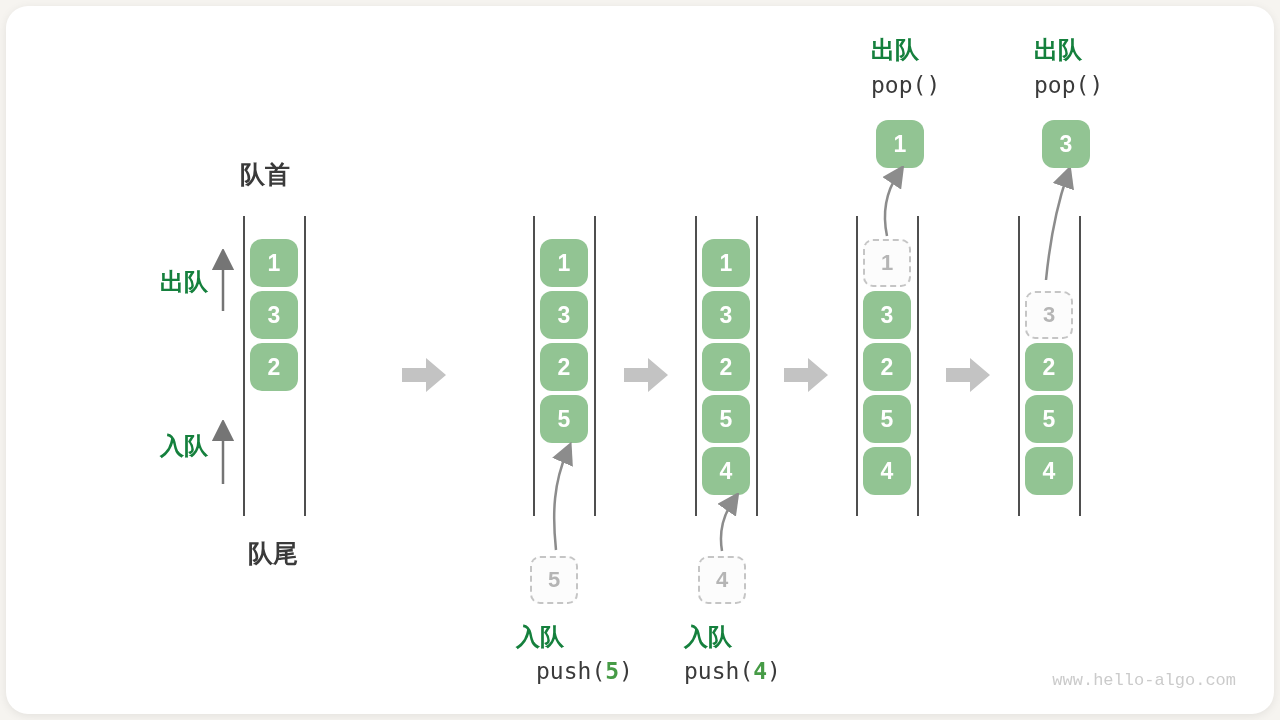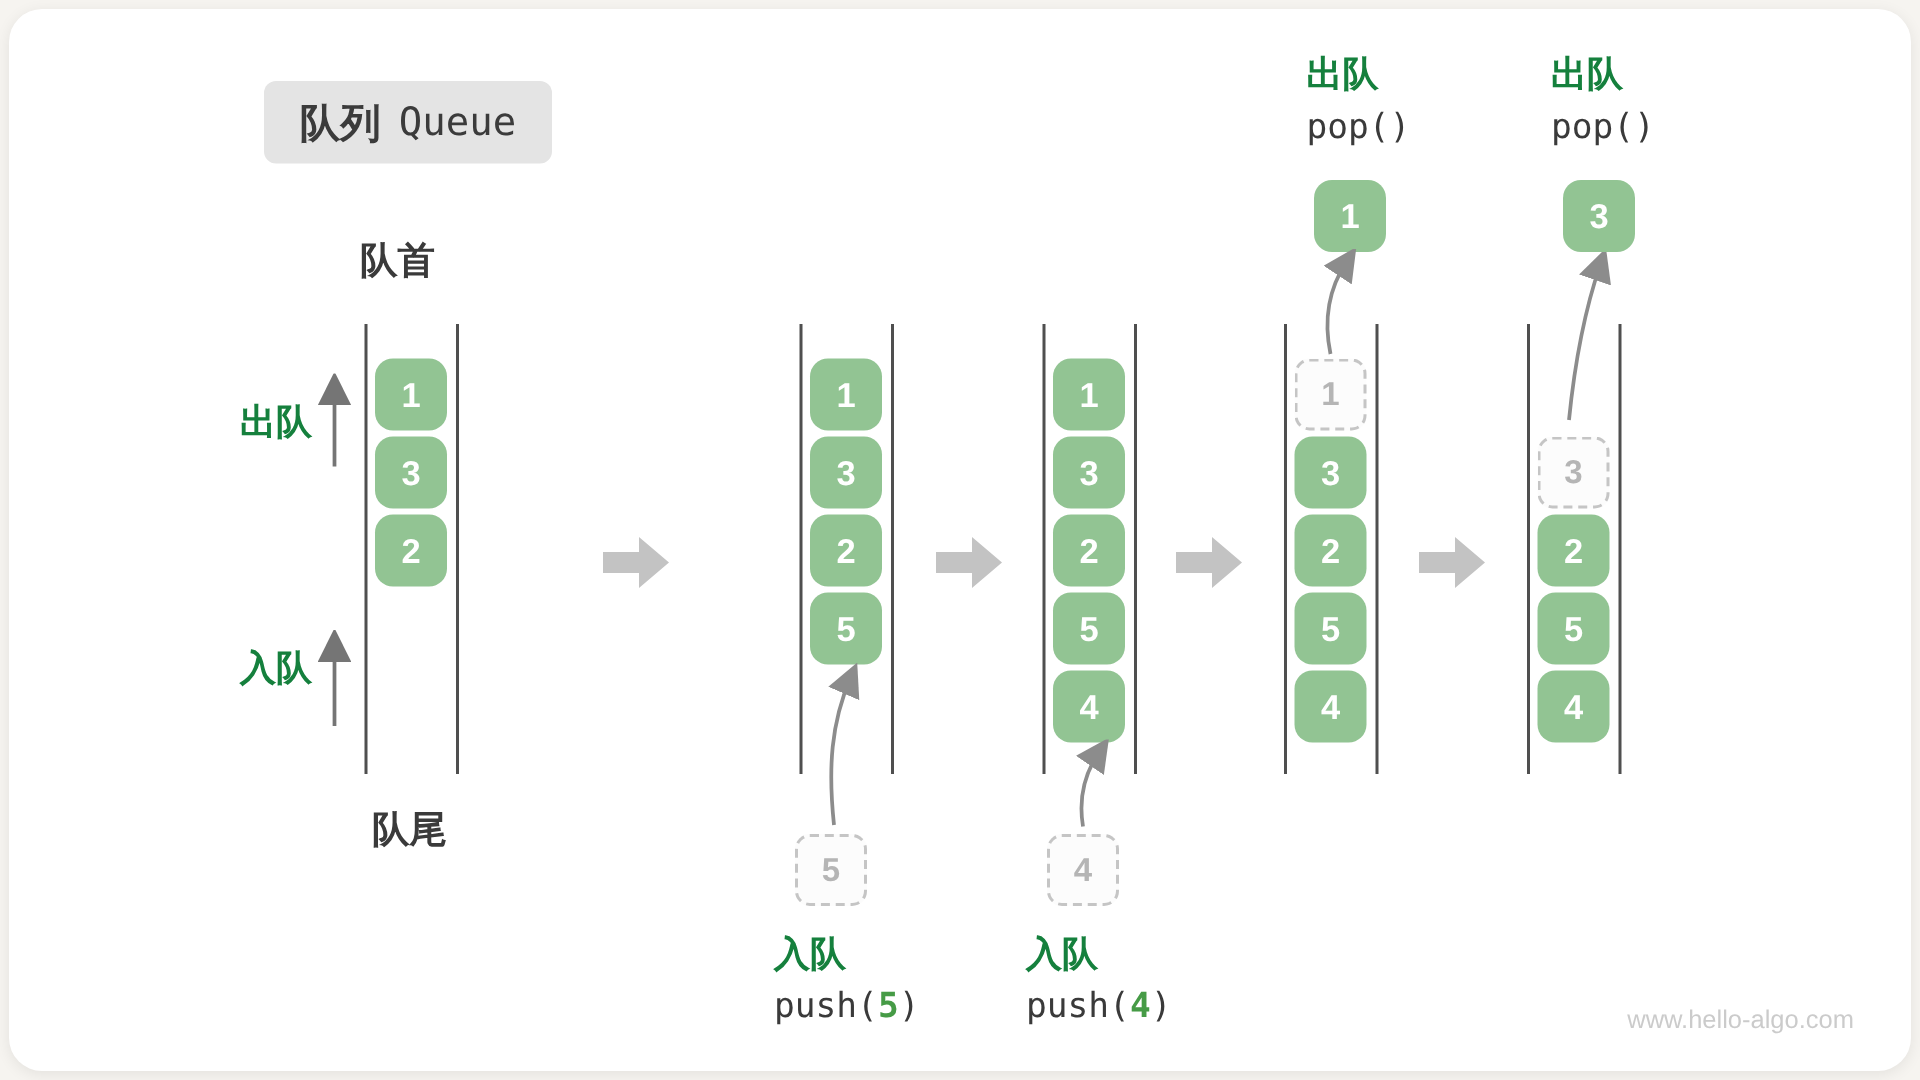--- a/index.html
+++ b/index.html
@@ -33,32 +33,28 @@
   }
   .ghost {
     width:48px; height:48px; border-radius:10px;
     border:2px dashed #C5C5C5; background:#FCFCFC;
     color:#B5B5B5; font-size:22px; font-weight:bold;
     display:flex; align-items:center; justify-content:center;
   }
   .green-num { color:#469B46; font-weight:bold; }
   .watermark {
     right:38px; bottom:24px;
-    font-family:Liberation Sans, sans-serif; font-size:17px; color:#CBCBCB;
+    font-family:Liberation Mono, monospace; font-size:17px; color:#CBCBCB;
   }
 </style>
 </head>
 <body>
 
 <div class="card">
 
-  <div class="abs badge">
-    <span class="badge-zh">队列</span>
-    <span class="badge-en">Queue</span>
-  </div>
 
   <div class="abs zh-big" style="left:234px;top:155px">队首</div>
   <div class="abs zh-big" style="left:242px;top:534px">队尾</div>
 
   <div class="abs zh-label" style="left:154px;top:263px">出队</div>
   <svg class="abs" style="left:206px;top:243px" width="22" height="66">
     <defs>
         <marker id="ah1" markerWidth="9" markerHeight="9" refX="4.5" refY="4.5" orient="auto">
           <path d="M0,0 L9,4.5 L0,9 z" fill="#757575"></path>
         </marker>
@@ -104,21 +100,21 @@
     <svg class="abs" style="left:538px;top:436px" width="36" height="112">
       <defs>
           <marker id="ah3" markerWidth="9" markerHeight="9" refX="4.5" refY="4.5" orient="auto">
             <path d="M0,0 L9,4.5 L0,9 z" fill="#8C8C8C"></path>
           </marker>
         </defs>
       <path d="M12,108 C8,70 10,40 23,10" fill="none" stroke="#8C8C8C" stroke-width="2.5" marker-end="url(#ah3)"></path>
     </svg>
     <div class="abs ghost" style="left:524px;top:550px">5</div>
     <div class="abs zh-label" style="left:510px;top:618px">入队</div>
-    <div class="abs mono" style="left:510px;top:653px"><span>push(</span><span class="green-num">5</span><span>)</span></div>
+    <div class="abs mono" style="left:530px;top:653px"><span>push(</span><span class="green-num">5</span><span>)</span></div>
   </div>
 
   <svg class="abs" style="left:618px;top:349px" width="44" height="40">
     <polygon points="0,13 24,13 24,3 44,20 24,37 24,27 0,27" fill="#C3C3C3"></polygon>
   </svg>
 
   <div>
     <div class="abs cell" style="left:696px;top:233px">1</div>
     <div class="abs cell" style="left:696px;top:285px">3</div>
     <div class="abs cell" style="left:696px;top:337px">2</div>

